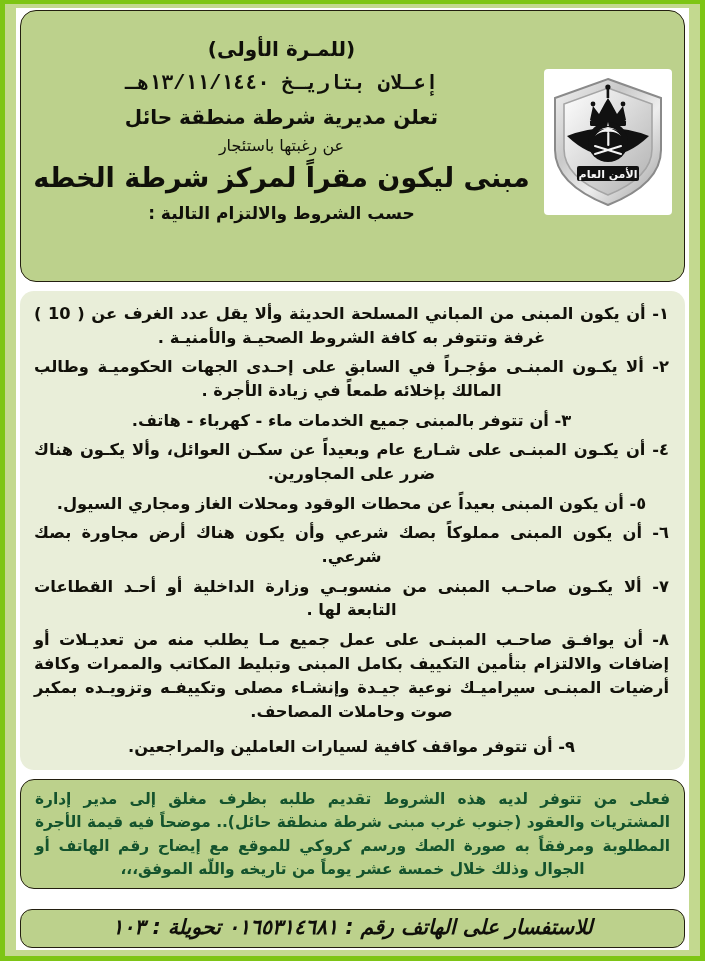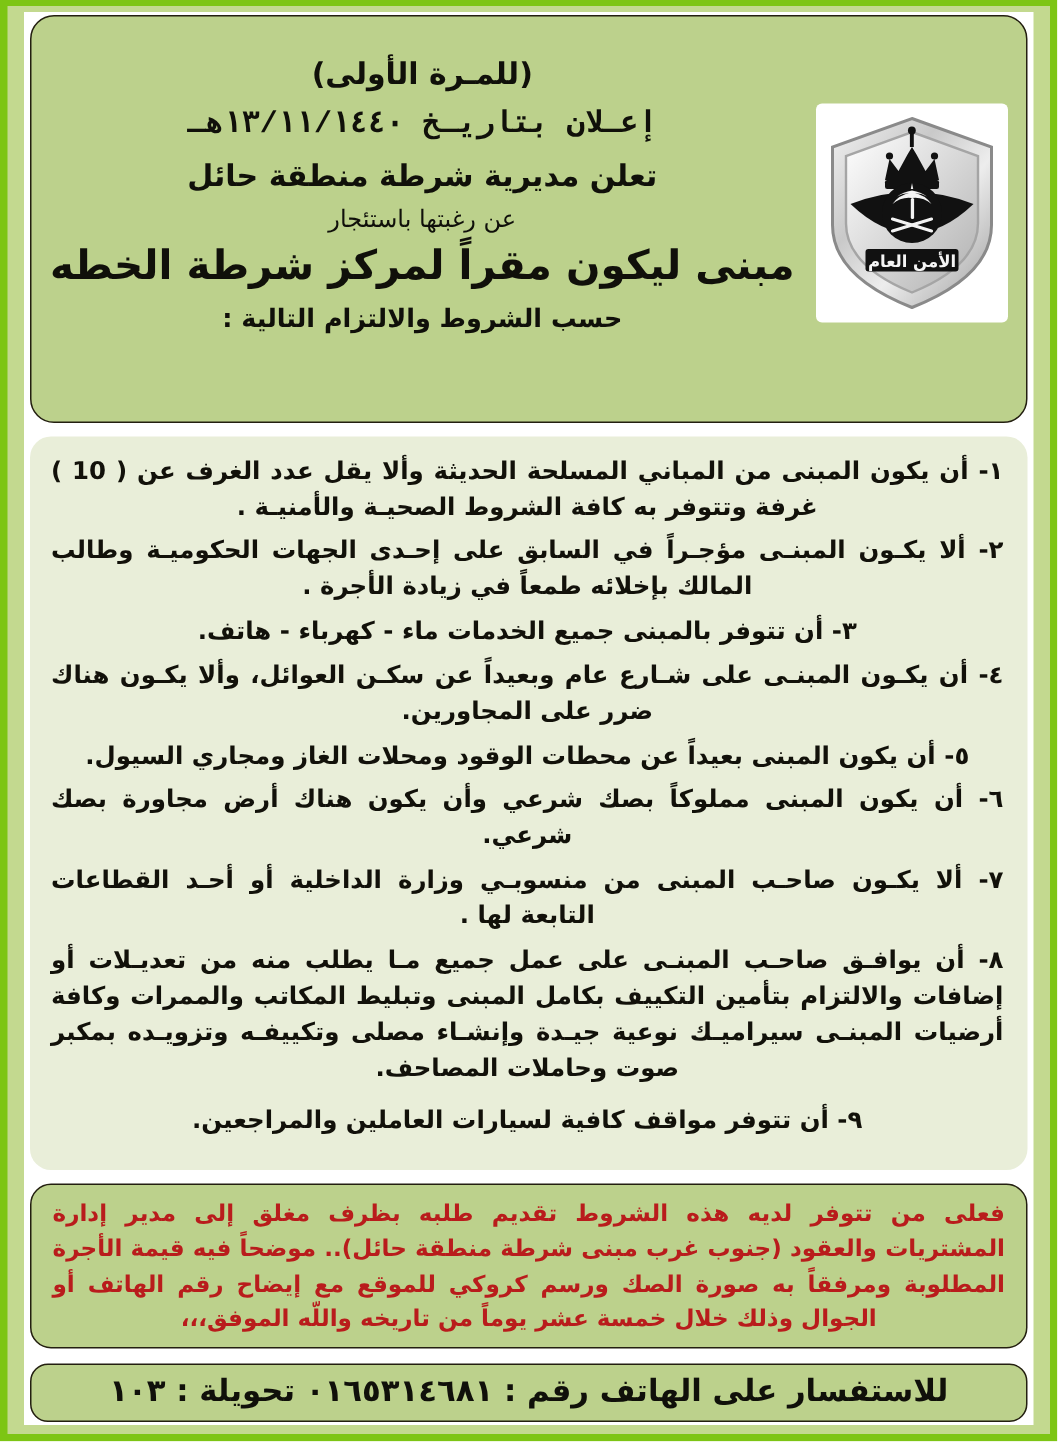--- a/index.html
+++ b/index.html
@@ -151,41 +151,42 @@
 
   
   .footer-box {
     margin-top: 9px;
     background: #bcd18c;
     border: 1.6px solid #231f10;
     border-radius: 14px;
     padding: 8px 14px 7px 14px;
     box-sizing: border-box;
     flex: 0 0 auto;
-    color: #b91c1c;
+    color: #14532d;
   }
   .footer-note {
     font-size: 15.4px;
     font-weight: bold;
     line-height: 1.52;
     text-align: justify;
     text-align-last: center;
     letter-spacing: -0.1px;
   }
 
   
   .phone-box {
-    margin-top: 10px;
+    margin-top: 20px;
     background: #bcd18c;
     border: 1.6px solid #231f10;
     border-radius: 12px;
     padding: 5px 10px 6px 10px;
     box-sizing: border-box;
     flex: 0 0 auto;
     text-align: center;
+    font-style: italic;
   }
   .phone-line {
     font-size: 20.5px;
     font-weight: bold;
     color: #10100a;
     line-height: 1.25;
     white-space: nowrap;
   }
 </style>
 </head>

